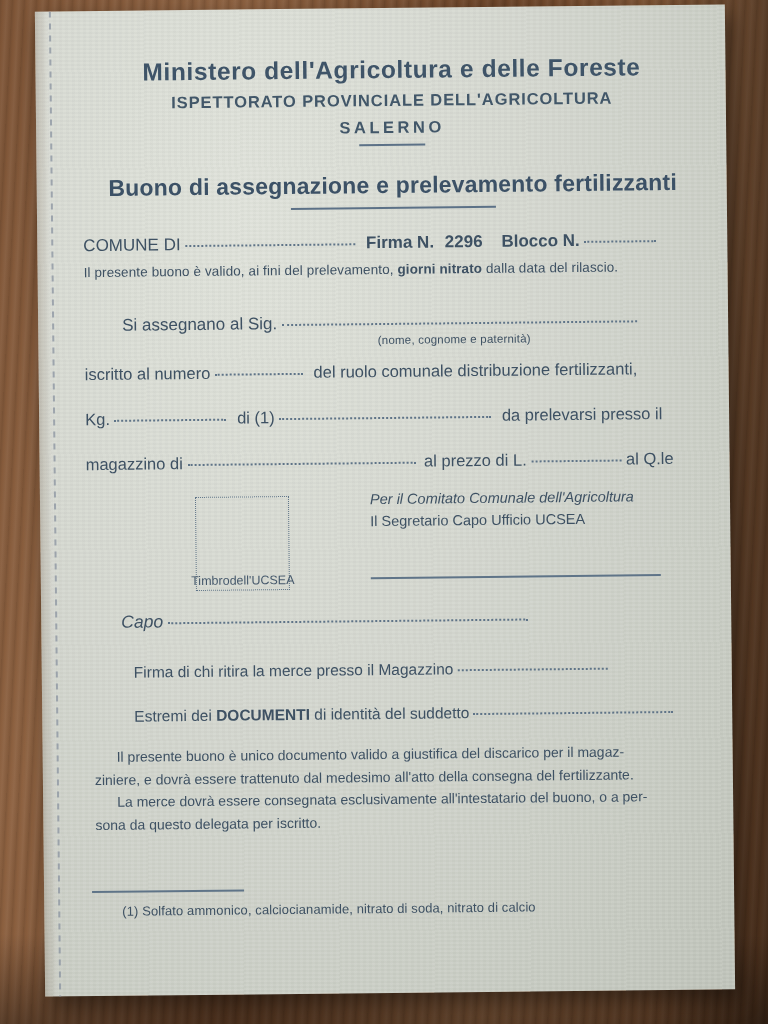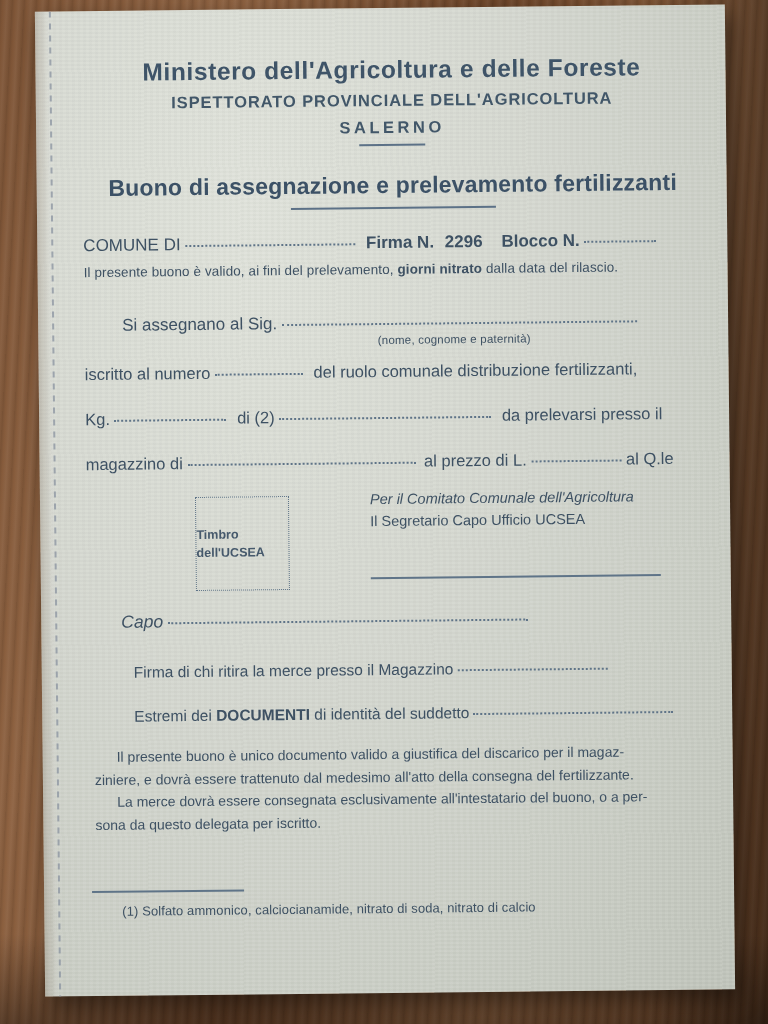--- a/index.html
+++ b/index.html
@@ -157,28 +157,27 @@
 
   
   #stampbox {
     position: absolute;
     left: 155px;
     top: 487px;
     width: 92px;
     height: 92px;
     border: 1.6px dotted #5f7488;
     display: flex;
-    flex-direction: column;
-    align-items: flex-start;
+    flex-direction: row;
+    align-items: flex-end;
     justify-content: center;
     font-size: 12.5px;
     line-height: 1.45;
     text-align: center;
     color: #46596c;
-    font-weight: bold;
   }
 
   #committee {
     position: absolute;
     left: 330px;
     top: 480px;
     font-size: 14.5px;
     line-height: 1.55;
   }
   #committee .it { font-style: italic; }
@@ -283,21 +282,21 @@
 
     <div class="body-line" style="margin-top:14px;">
       <span>iscritto al numero</span>
       <span class="dots" style="width:88px;"></span>
       <span style="margin-left:6px;">del ruolo comunale distribuzione fertilizzanti,</span>
     </div>
 
     <div class="body-line" style="margin-top:24px;">
       <span>Kg.</span>
       <span class="dots" style="width:112px;"></span>
-      <span style="margin-left:6px;">di (2)</span>
+      <span style="margin-left:6px;">di (1)</span>
       <span class="dots" style="width:212px;"></span>
       <span style="margin-left:6px;">da prelevarsi presso il</span>
     </div>
 
     <div class="body-line" style="margin-top:24px;">
       <span>magazzino di</span>
       <span class="dots" style="width:228px;"></span>
       <span style="margin-left:4px;">al prezzo di L.</span>
       <span class="dots" style="width:90px;"></span>
       <span style="">al Q.le</span>

